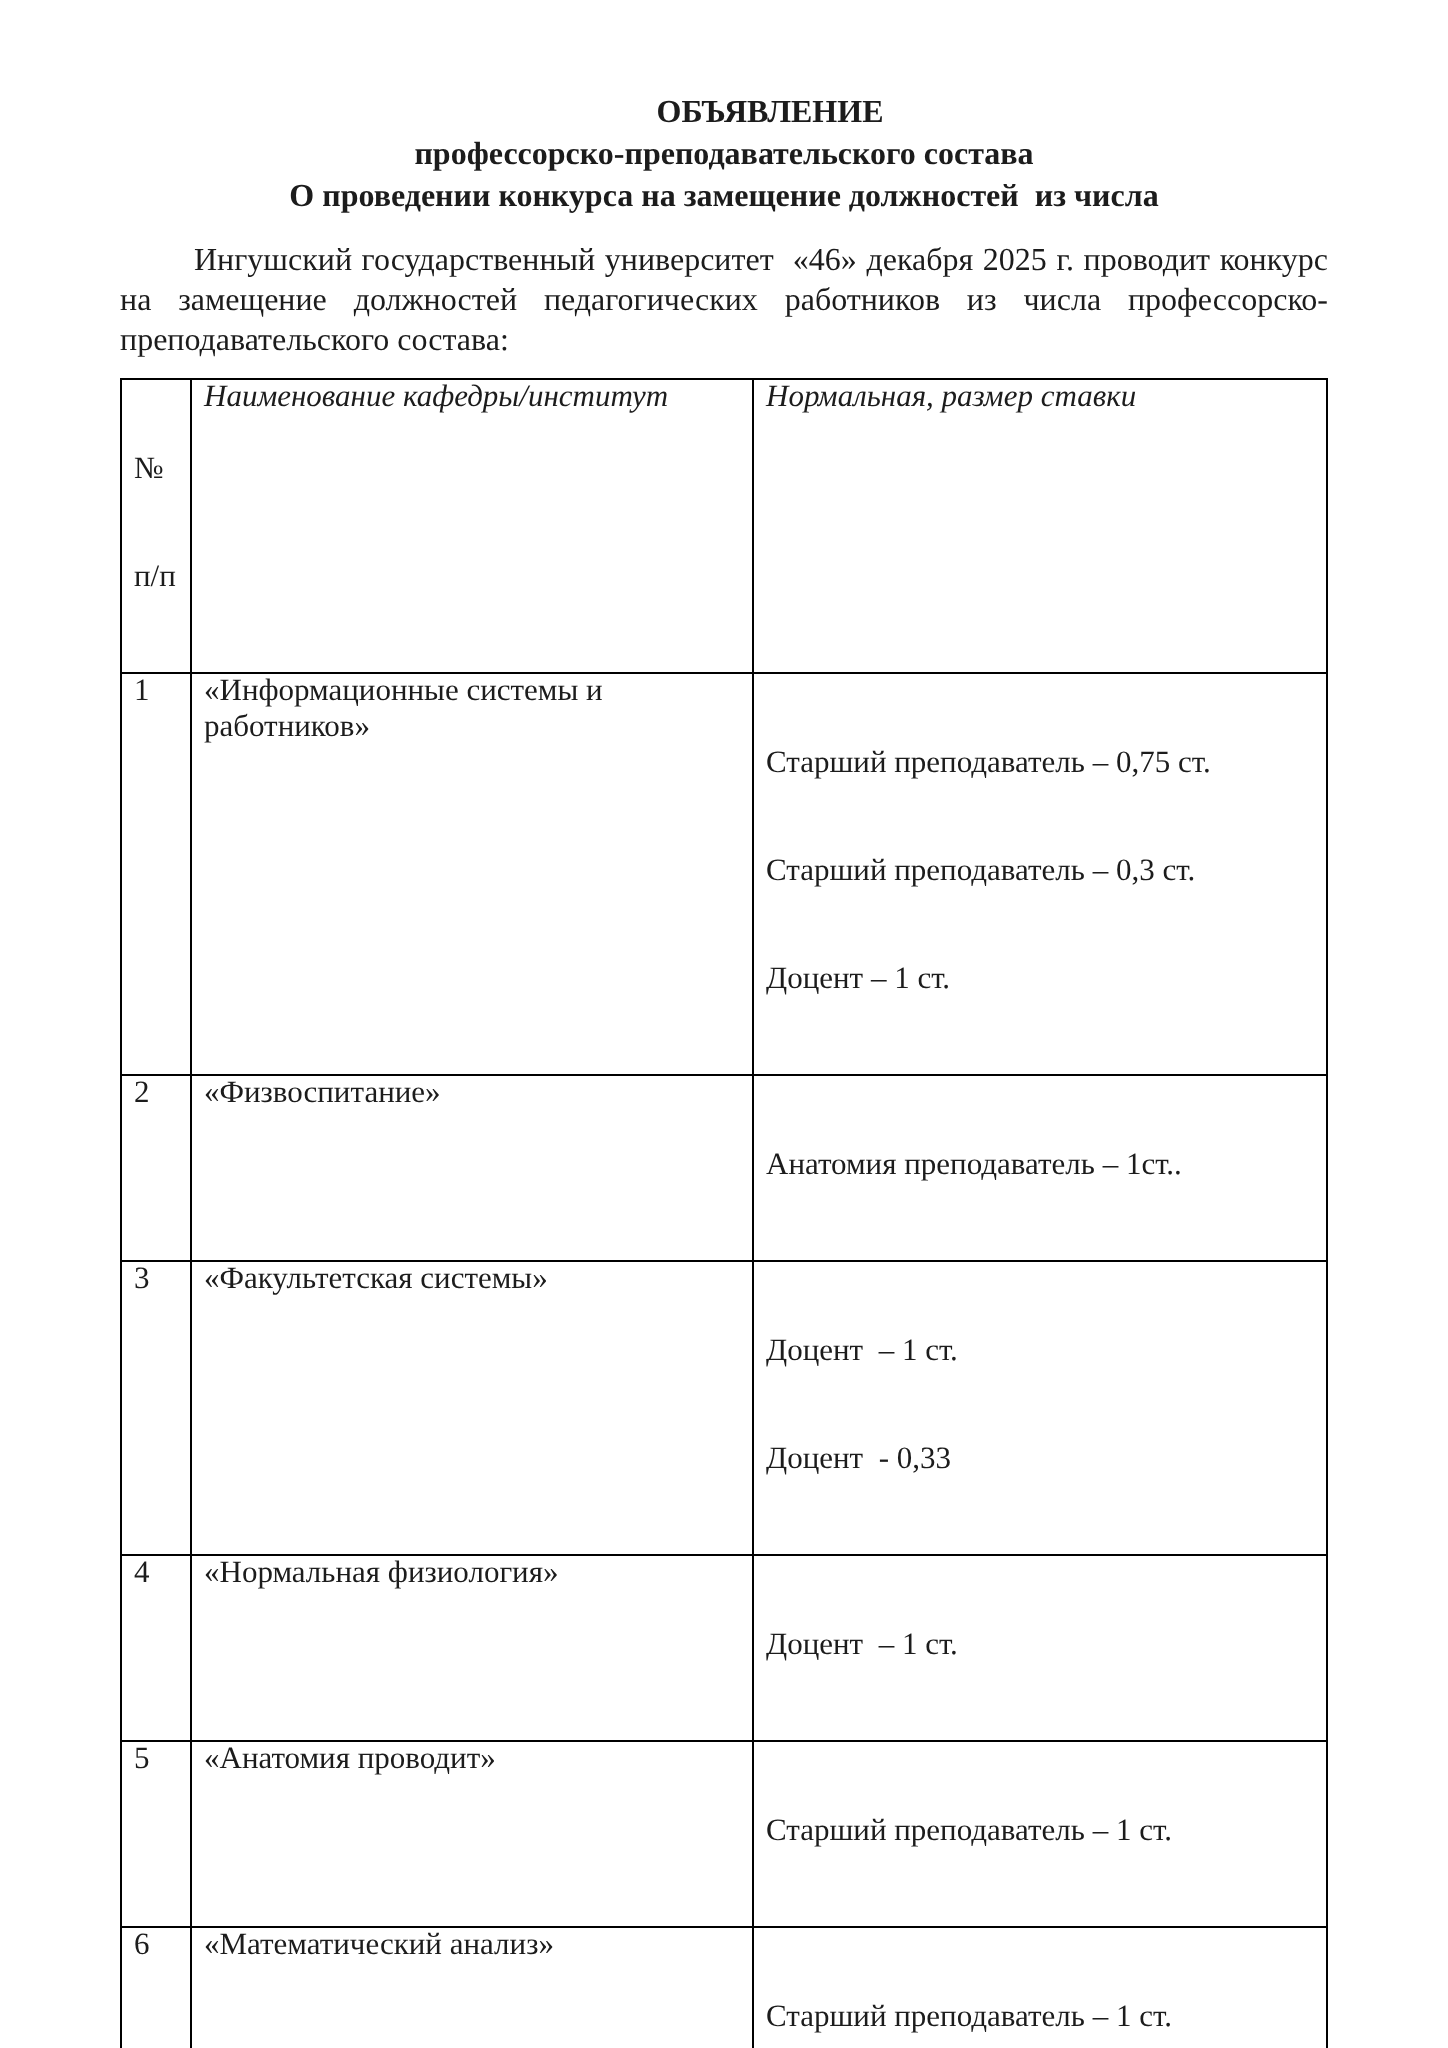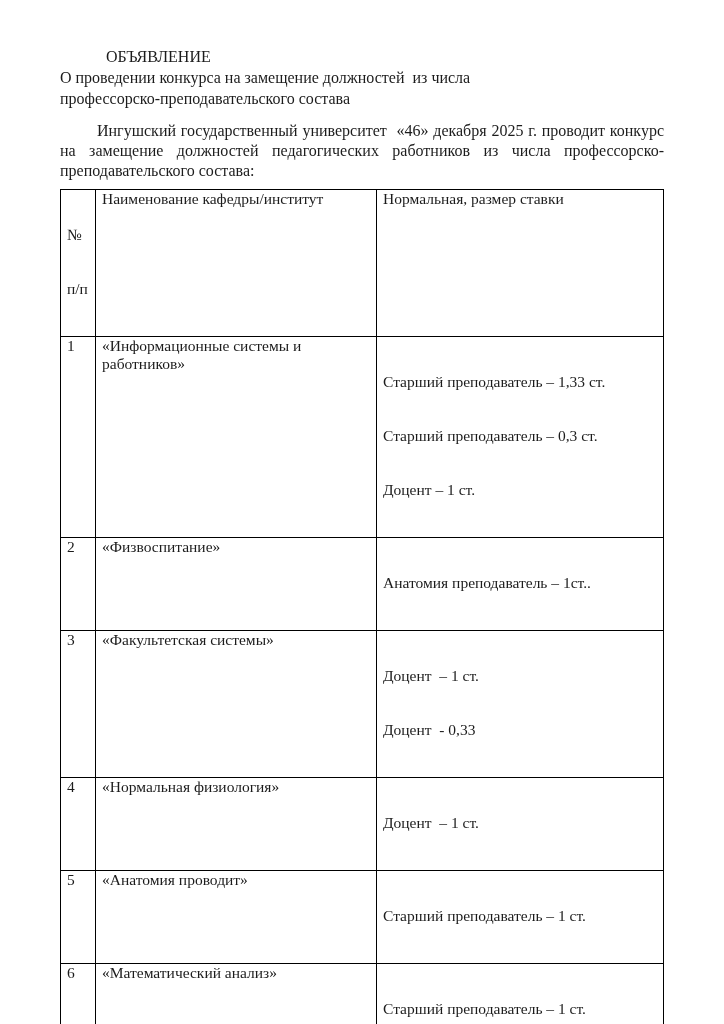--- a/index.html
+++ b/index.html
@@ -5,21 +5,21 @@
   * { box-sizing: border-box; }
   html, body { margin: 0; padding: 0; }
   body {
     width: 724px; height: 1024px;
     background: #ffffff; color: #1c1c1c;
     overflow: hidden;
     font-family: "Liberation Serif", serif;
   }
   .page { padding: 46px 60px 0 60px; font-size: 16px; }
 
-  .title-block { text-align: left; font-weight: 400; line-height: 21px; }
+  .title-block { text-align: center; font-weight: 700; line-height: 21px; }
   .title-main { margin-left: 46px; }
   .title-line { white-space: pre-wrap; }
 
   .para {
     margin: 0; text-align: justify; text-indent: 37px;
     line-height: 19.5px; white-space: pre-wrap;
   }
   .intro { margin-top: 12px; line-height: 20px; }
 
   table.positions {
@@ -29,32 +29,32 @@
   table.positions th, table.positions td {
     border: 1px solid #000;
     padding: 0 6px 2px 6px;
     vertical-align: top;
     font-size: 15.5px; line-height: 18px;
     font-weight: 400; text-align: left;
     white-space: pre-wrap;
   }
   .c-num { width: 35px; }
   .c-dept { width: 281px; }
-  th.h-dept, th.h-pos { text-align: center; }
+  th.h-dept, th.h-pos { text-align: center; font-style: italic; }
   tr.head th { height: 42px; }
 </style>
 </head>
 <body>
 
 <div class="page">
 
   <div class="title-block">
     <div class="title-line title-main">ОБЪЯВЛЕНИЕ</div>
+    <div class="title-line">профессорско-преподавательского состава</div>
     <div class="title-line">О проведении конкурса на замещение должностей  из числа</div>
-    <div class="title-line">профессорско-преподавательского состава</div>
   </div>
 
   <p class="para intro">Ингушский государственный университет  «46» декабря 2025 г. проводит конкурс на замещение должностей педагогических работников из числа профессорско-преподавательского состава:</p>
 
   <table class="positions">
     <colgroup>
       <col class="c-num">
         <col class="c-dept">
         <col>
     </colgroup>
@@ -64,21 +64,21 @@
         <div>№</div>
         <div>п/п</div>
       </th>
       <th class="h-dept">Наименование кафедры/институт</th>
       <th class="h-pos">Нормальная, размер ставки</th>
     </tr>
     <tr>
       <td>1</td>
       <td>«Информационные системы и работников»</td>
       <td>
-        <div>Старший преподаватель – 1,33 ст.</div>
+        <div>Старший преподаватель – 0,75 ст.</div>
         <div>Старший преподаватель – 0,3 ст.</div>
         <div>Доцент – 1 ст.</div>
       </td>
     </tr>
     <tr>
       <td>2</td>
       <td>«Физвоспитание»</td>
       <td>
         <div>Анатомия преподаватель – 1ст..</div>
       </td>

